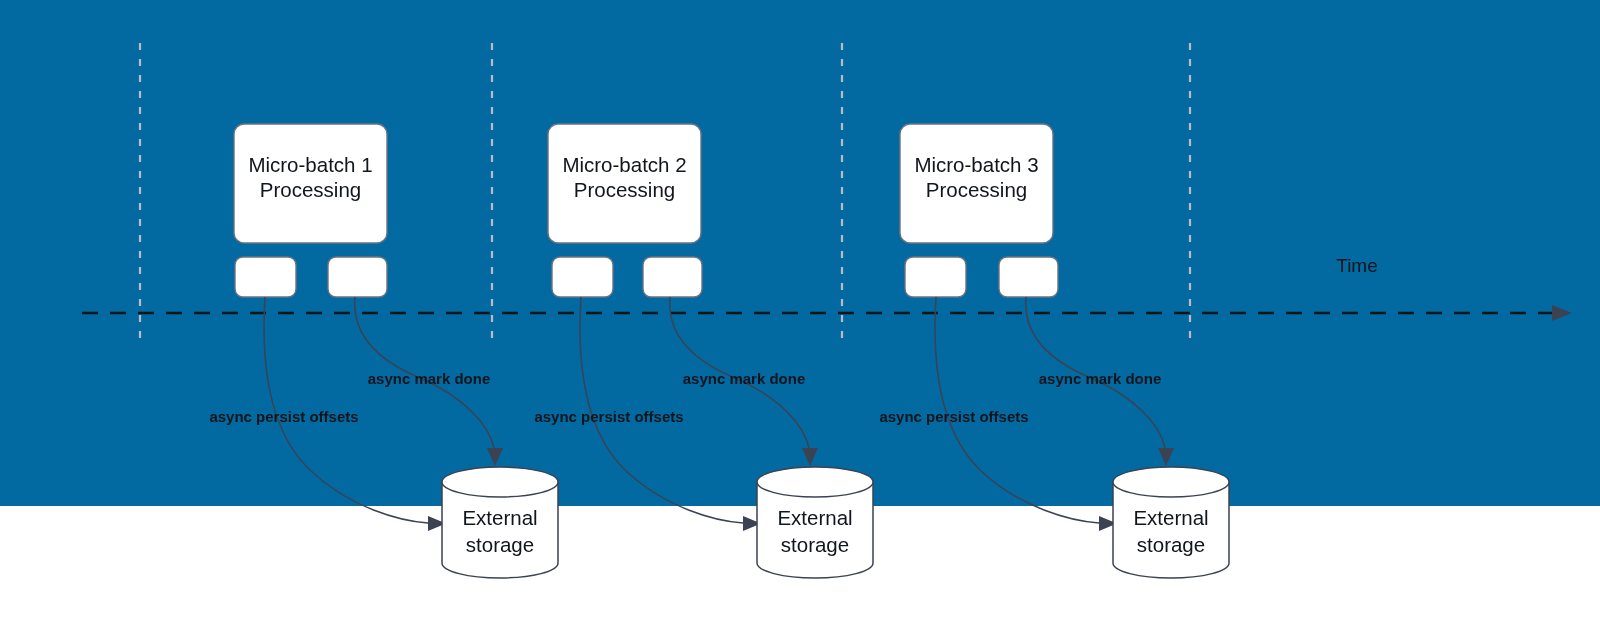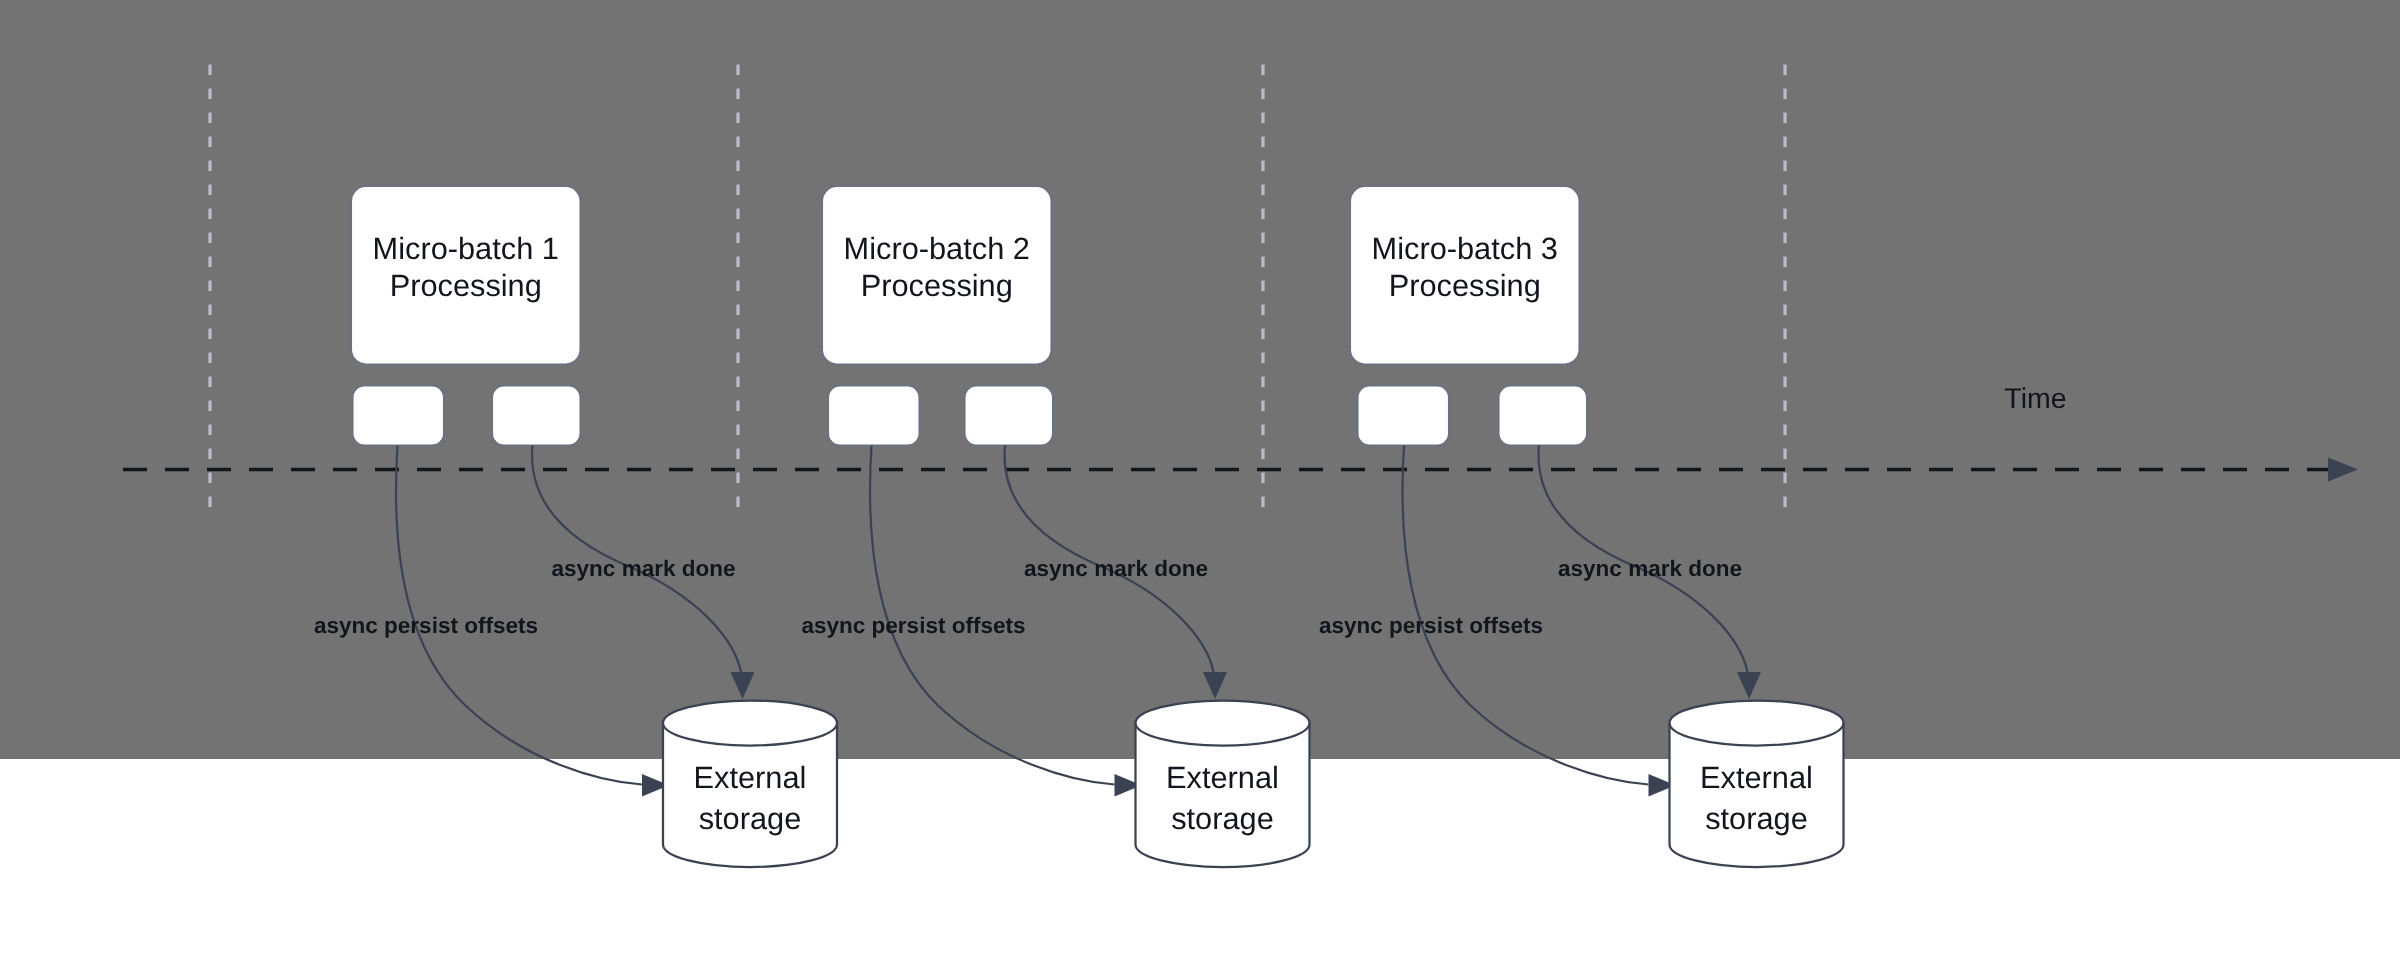--- a/index.html
+++ b/index.html
@@ -10,21 +10,21 @@
   body {
     width: 1600px;
     height: 642px;
     font-family: "Liberation Sans", sans-serif;
     overflow: hidden;
   }
   #diagram-root {
     position: relative;
     width: 1600px;
     height: 506px;
-    background: #737373;
+    background: #0369a1;
   }
   svg.canvas {
     position: absolute;
     top: 0;
     left: 0;
     width: 1600px;
     height: 642px;
   }
   .shape-stroke {
     fill: #ffffff;

